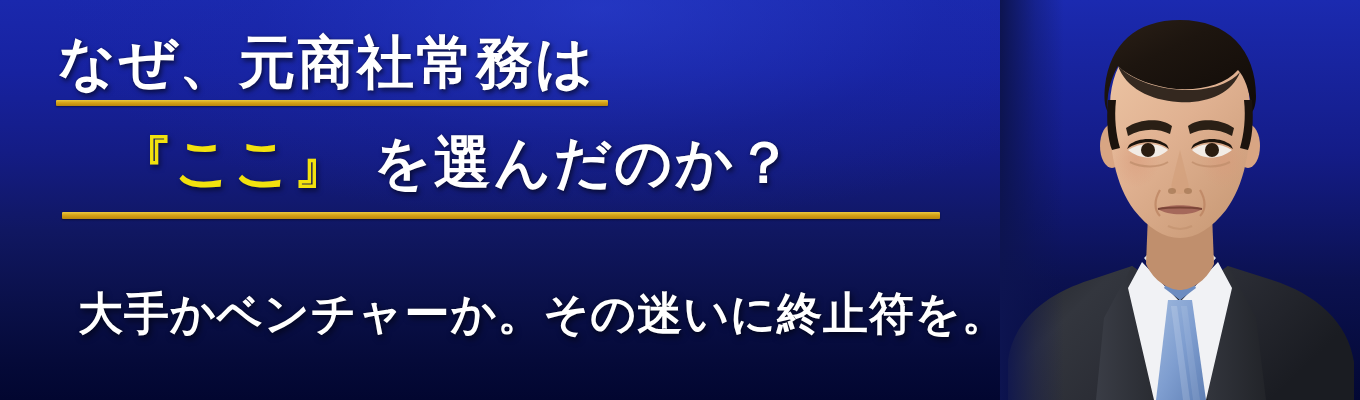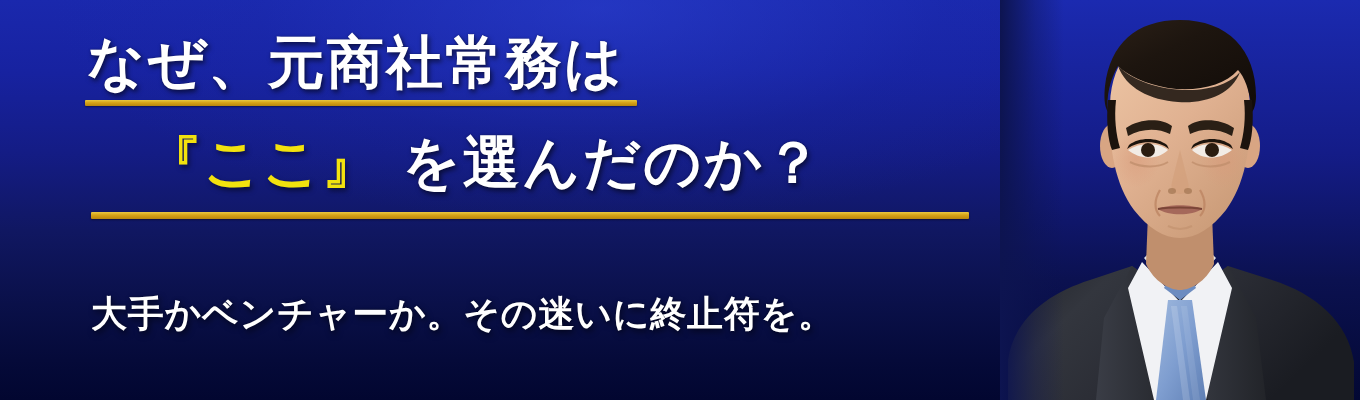--- a/index.html
+++ b/index.html
@@ -34,21 +34,20 @@
     pointer-events: none;
   }
 
   
   .copy {
     position: absolute;
     left: 0;
     top: 0;
     width: 1010px;
     height: 358px;
-    margin-left: 29px;
   }
   .line {
     position: absolute;
     white-space: nowrap;
     font-weight: 700;
     color: #ffffff;
     letter-spacing: 0.04em;
   }
   .line1 {
     left: 58px;
@@ -64,23 +63,23 @@
     line-height: 68px;
     text-shadow: 2px 3px 5px rgba(0,0,0,0.55), 0 0 2px rgba(0,0,0,0.4);
   }
   .line2 .hl {
     color: #f2e20e;
     letter-spacing: 0.02em;
     text-shadow: 2px 3px 5px rgba(0,0,0,0.5);
   }
   .line2 .gap { display: inline-block; width: 22px; }
   .line3 {
-    left: 62px;
+    left: 78px;
     top: 286px;
-    font-size: 36px;
+    font-size: 45px;
     line-height: 56px;
     letter-spacing: 0.02em;
     text-shadow: 2px 3px 6px rgba(0,0,0,0.6), 0 0 2px rgba(0,0,0,0.45);
   }
 
   .rule {
     position: absolute;
     background: linear-gradient(180deg, #e8c842 0%, #d6a317 45%, #b8860d 100%);
     border-radius: 1px;
     box-shadow: 0 1px 2px rgba(0,0,0,0.45);

